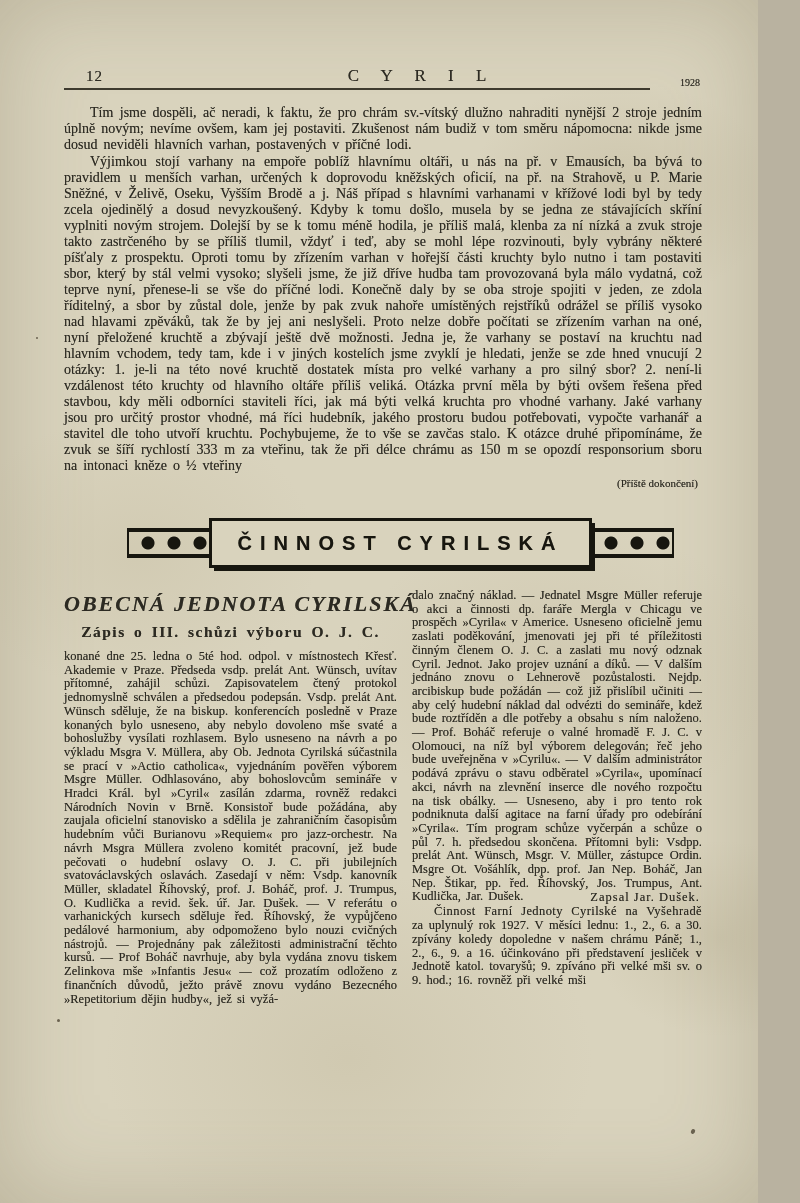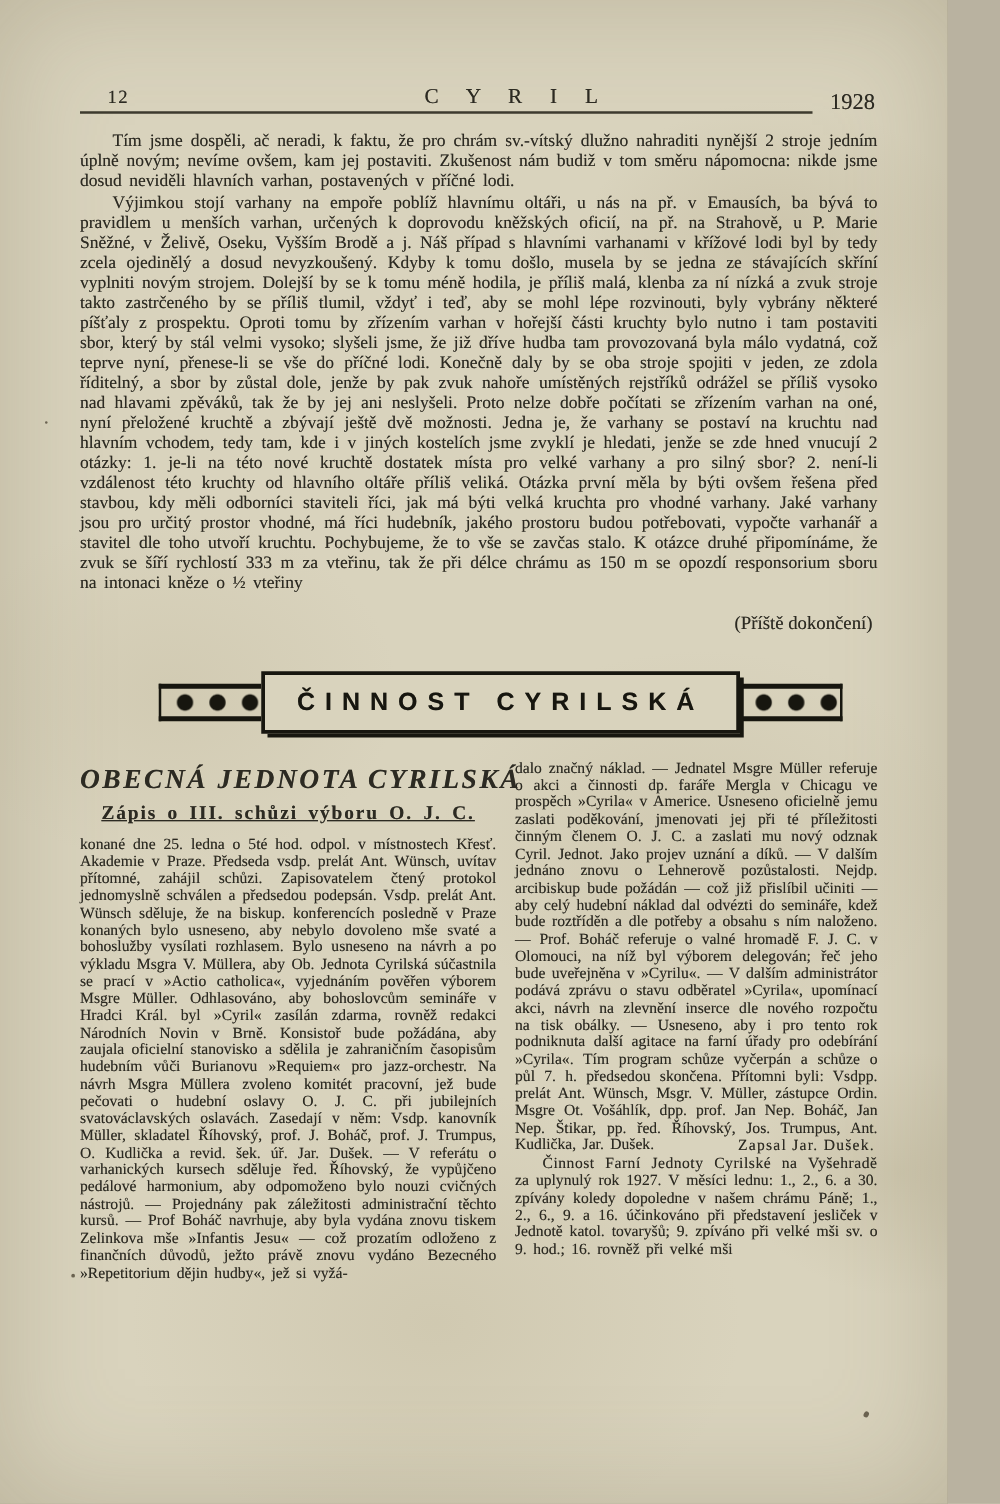--- a/index.html
+++ b/index.html
@@ -30,35 +30,35 @@
     position:relative;
     display:flex;justify-content:space-between;align-items:baseline;
     padding:0 2px 4px 2px;
   }
   .masthead::after{
     content:"";position:absolute;left:0;right:52px;bottom:0;
     border-bottom:2px solid #3d3a2e;
   }
   .m-pagenum{font-size:15px;letter-spacing:1px;margin-left:20px;}
   .m-title{font-size:17px;letter-spacing:9px;margin-left:60px;}
-  .m-year{font-size:18px;transform:translateY(5px);}
+  .m-year{font-size:10px;transform:translateY(5px);}
   
   .lead-article{margin-top:15px;}
   .lead-article p{
     margin:0;
     font-size:14px;line-height:16px;
     text-align:justify;
     word-spacing:2.5px;
     text-indent:26px;
   }
   .lead-article p + p{margin-top:1px;}
   .continuation-note{
     text-align:right;
-    font-size:15px;
-    margin:16px 4px 0 0;
+    font-size:11px;
+    margin:3px 4px 0 0;
   }
   
   .banner{
     display:flex;align-items:center;
     margin:26px 28px 18px 32px;
     height:56px;
     padding-left:31px;
   }
   .dotbar{
     flex:1;height:30px;
@@ -96,21 +96,20 @@
     margin:2px 0 6px 0;
     font-style:italic;font-weight:600;
     font-size:22px;letter-spacing:2px;
     text-align:left;white-space:nowrap;
   }
   .meeting-subheading{
     margin:0 0 9px 0;
     font-weight:bold;font-size:15.5px;letter-spacing:1.5px;
     word-spacing:3px;
     text-align:center;
-    text-decoration:underline;
   }
   .signature-line{
     font-size:12.5px;
     text-align:right;
     margin-top:-13.7px;
     letter-spacing:1px;
     padding-right:2px;
   }
   .prague-heading{
     margin:16px 0 10px 0;

